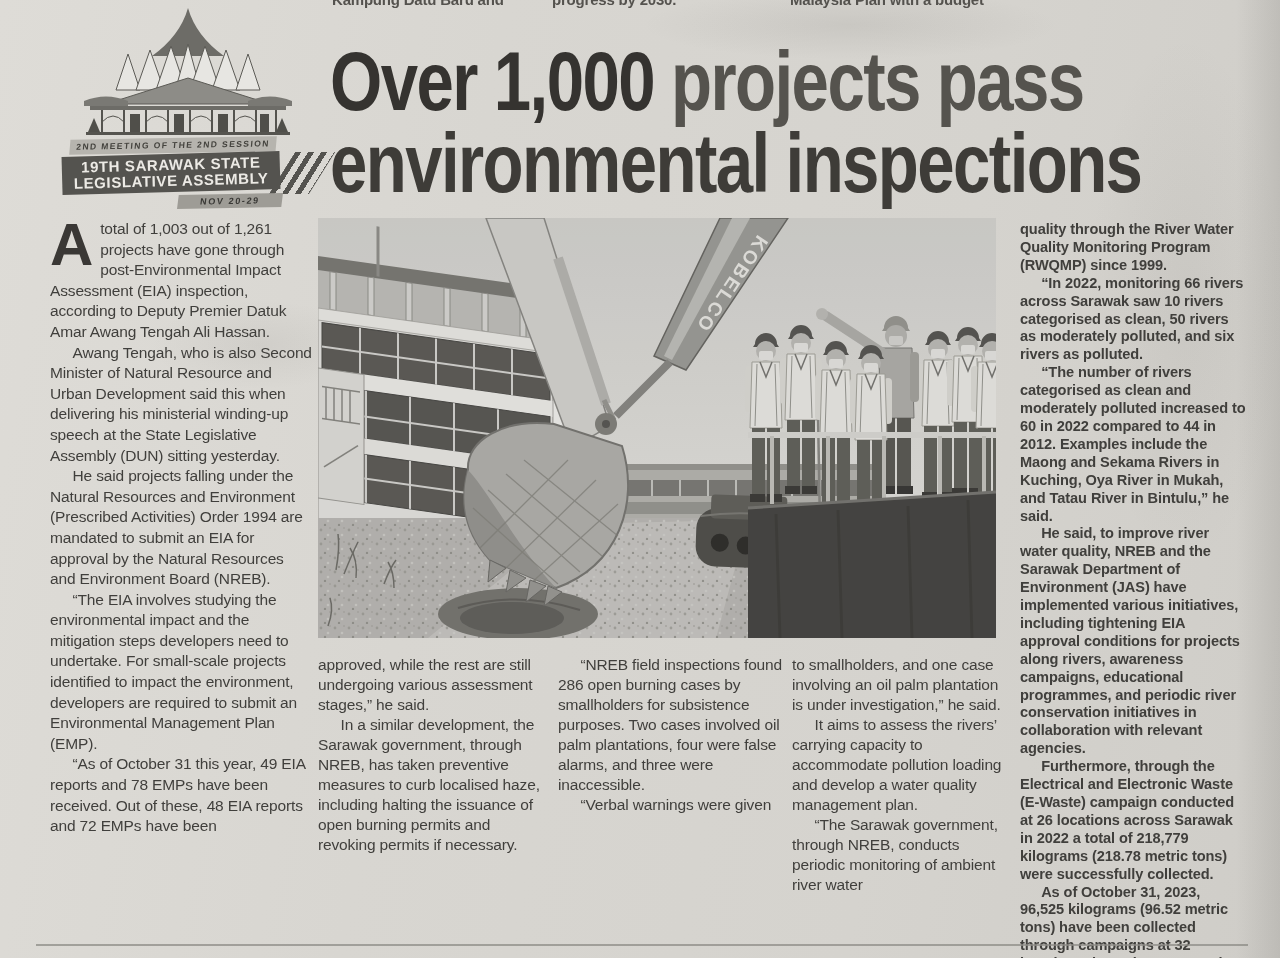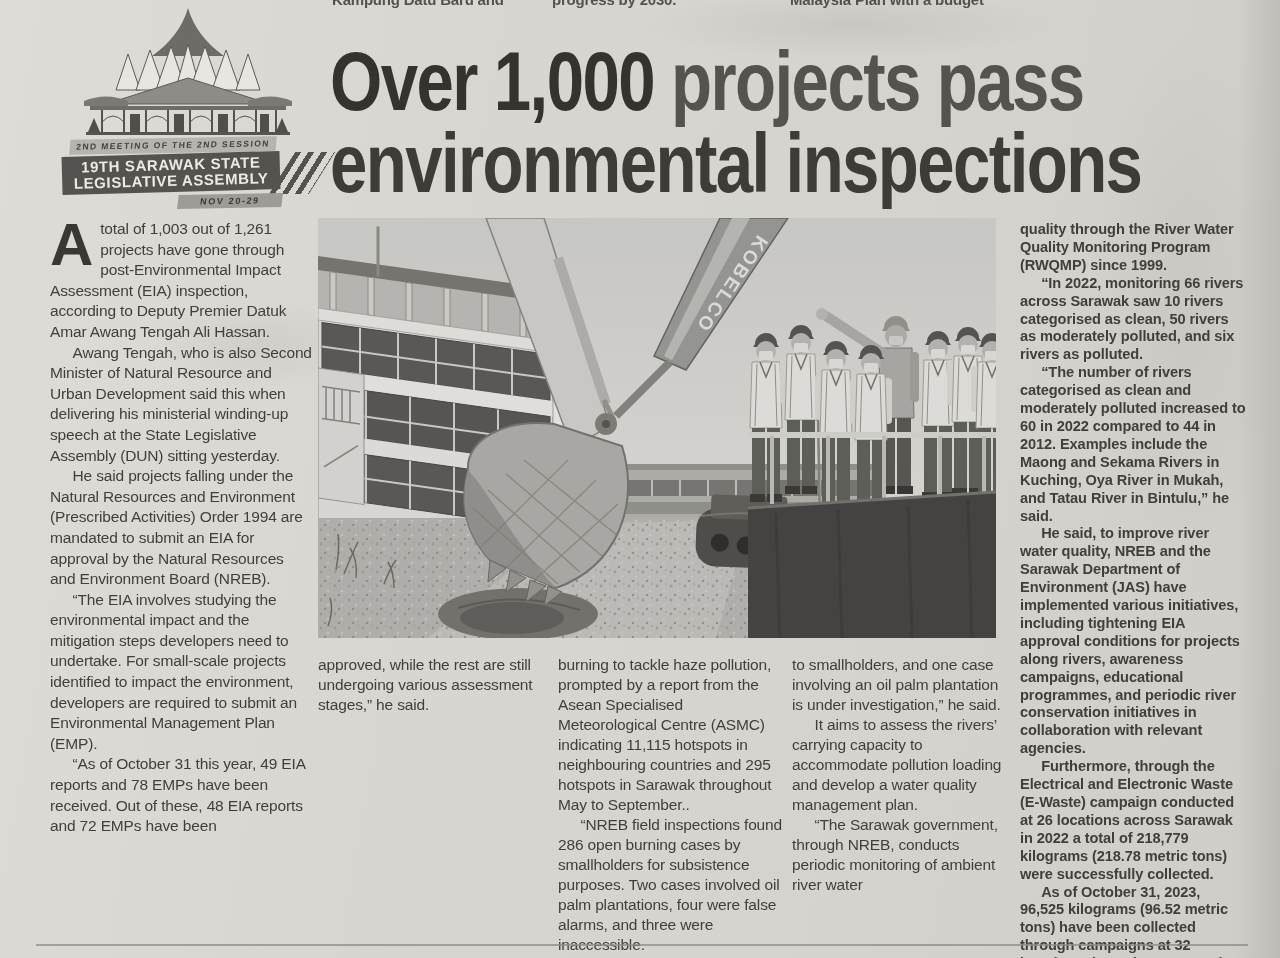--- a/index.html
+++ b/index.html
@@ -360,23 +360,23 @@
 
   <div class="col" id="col1">
       <p class="drop">A total of 1,003 out of 1,261 projects have gone through post-Environmental Impact Assessment (EIA) inspection, according to Deputy Premier Datuk Amar Awang Tengah Ali Hassan.</p>
       <p class="">Awang Tengah, who is also Second Minister of Natural Resource and Urban Development said this when delivering his ministerial winding-up speech at the State Legislative Assembly (DUN) sitting yesterday.</p>
       <p class="">He said projects falling under the Natural Resources and Environment (Prescribed Activities) Order 1994 are mandated to submit an EIA for approval by the Natural Resources and Environment Board (NREB).</p>
       <p class="">“The EIA involves studying the environmental impact and the mitigation steps developers need to undertake. For small-scale projects identified to impact the environment, developers are required to submit an Environmental Management Plan (EMP).</p>
       <p class="">“As of October 31 this year, 49 EIA reports and 78 EMPs have been received. Out of these, 48 EIA reports and 72 EMPs have been</p>
     </div>
   <div class="col" id="col2">
       <p class="noindent">approved, while the rest are still undergoing various assessment stages,” he said.</p>
+      <p class="">In a similar development, the Sarawak government, through NREB, has taken preventive measures to curb localised haze, including halting the issuance of open burning permits and revoking permits if necessary.</p>
     </div>
   <div class="col" id="col3">
-      <p class="noindent">burning to tackle haze pollution, prompted by a report from the Asean Specialised Meteorological Centre (ASMC) indicating 11,115 hotspots in neighbouring countries and 295 hotspots in Sarawak throughout May to September..</p>
       <p class="">“NREB field inspections found 286 open burning cases by smallholders for subsistence purposes. Two cases involved oil palm plantations, four were false alarms, and three were inaccessible.</p>
       <p class="">“Verbal warnings were given</p>
     </div>
   <div class="col" id="col4">
       <p class="noindent">to smallholders, and one case involving an oil palm plantation is under investigation,” he said.</p>
       <p class="">It aims to assess the rivers’ carrying capacity to accommodate pollution loading and develop a water quality management plan.</p>
       <p class="">“The Sarawak government, through NREB, conducts periodic monitoring of ambient river water</p>
     </div>
   <div class="col" id="col5">
       <p class="noindent">quality through the River Water Quality Monitoring Program (RWQMP) since 1999.</p>

